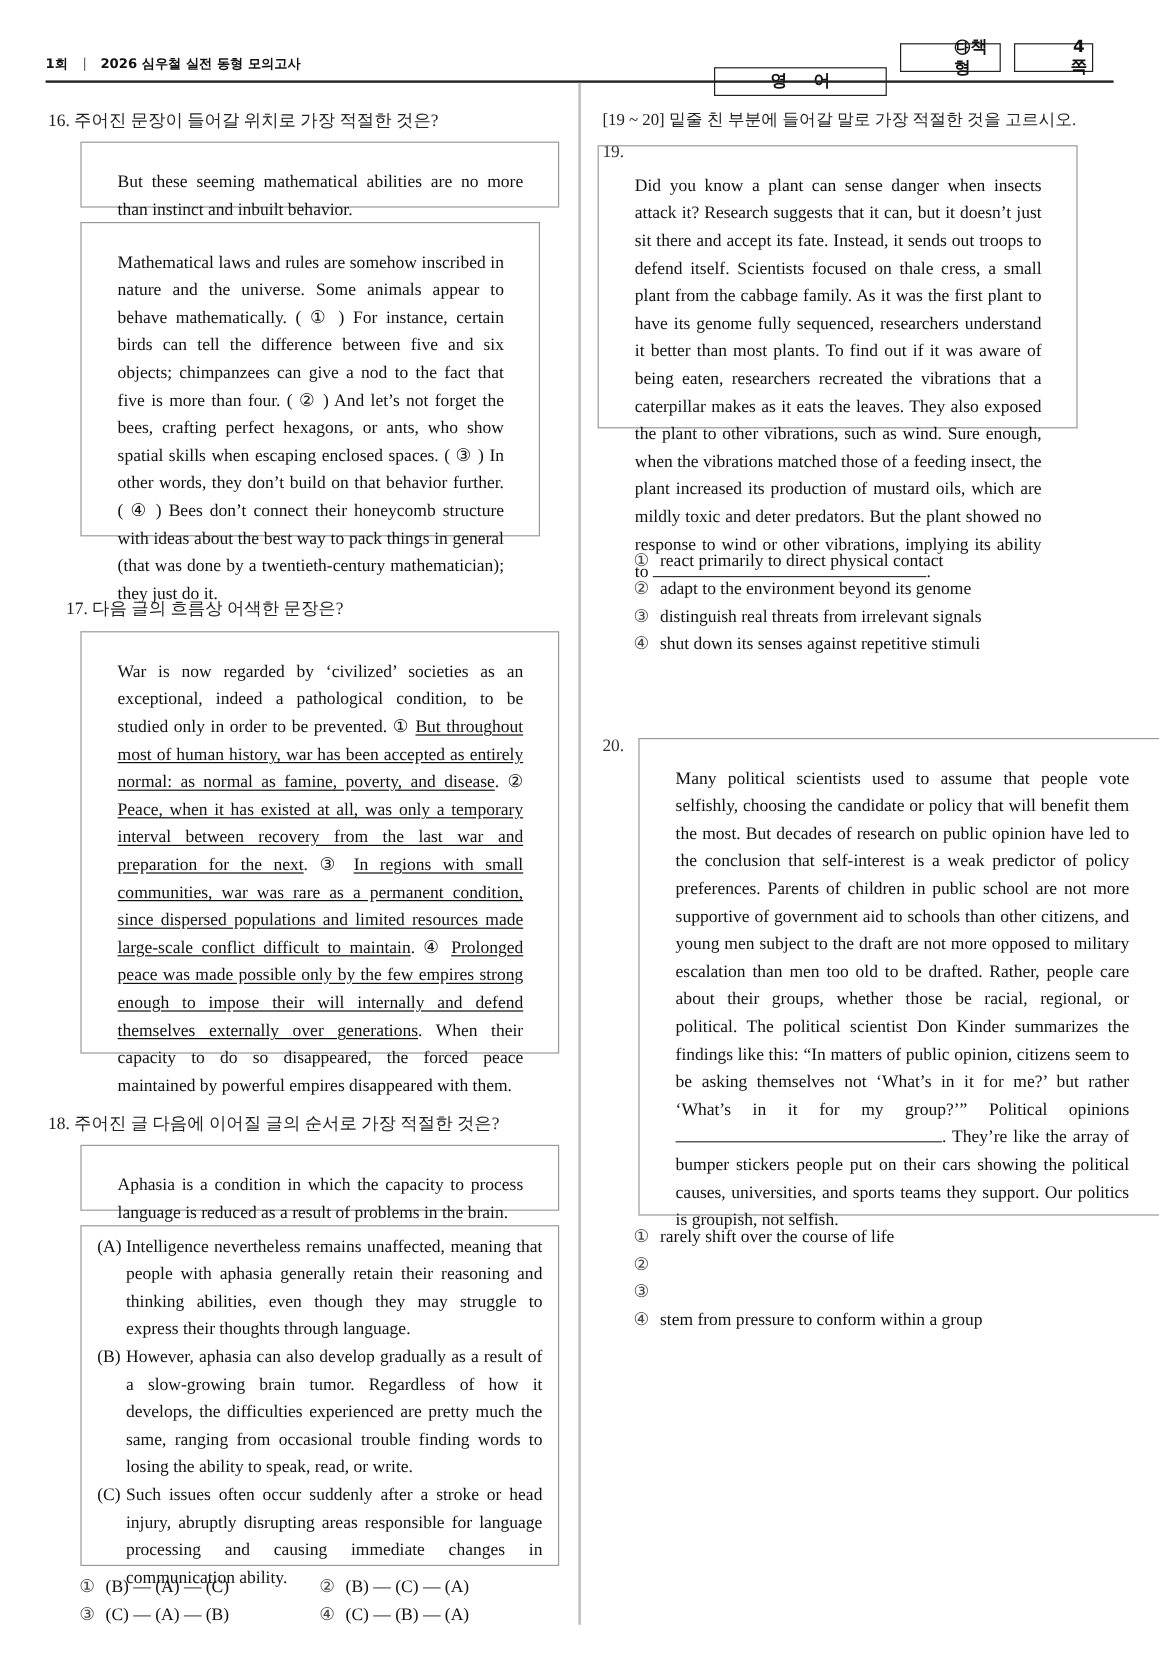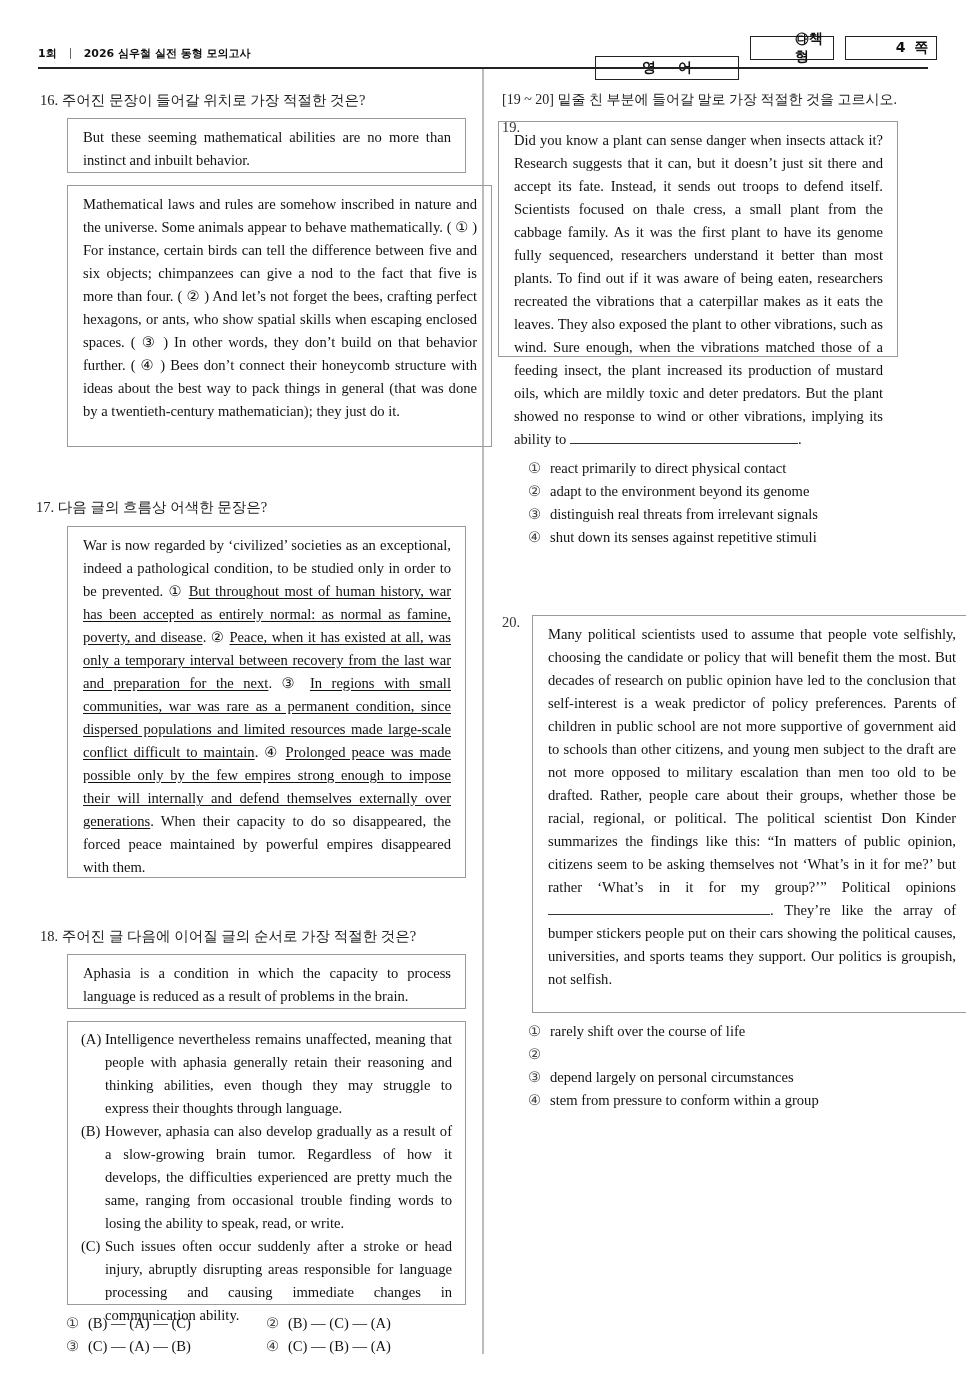--- a/index.html
+++ b/index.html
@@ -4,29 +4,29 @@
 <style>
   * { box-sizing: border-box; margin: 0; padding: 0; }
   html, body { width: 966px; height: 1400px; background: #ffffff; }
   body { position: relative; font-family: "Liberation Serif", "DejaVu Serif", serif; color: #1a1a1a; overflow: hidden; }
 
   .header-left { position: absolute; left: 38px; top: 46px; font-family: "DejaVu Sans", "Liberation Sans", sans-serif; font-size: 11px; font-weight: bold; color: #111; display: flex; align-items: center; }
   .header-left .sep { display: inline-block; width: 1px; height: 11px; background: #666; margin: 0 13px 0 13px; }
   .hbox { position: absolute; top: 36px; height: 24px; border: 1px solid #222; font-family: "DejaVu Sans", "Liberation Sans", sans-serif; font-size: 14px; font-weight: bold; display: flex; align-items: center; justify-content: center; color: #111; padding-left: 44px; }
   .hbox.subject { left: 595px; width: 144px; letter-spacing: 22px; padding-left: 22px; margin-top: 20px; }
   .hbox.type { left: 750px; width: 84px; }
-  .hbox.page { left: 845px; width: 92px; letter-spacing: 2px; text-align: center; }
+  .hbox.page { left: 845px; width: 66px; letter-spacing: 2px; text-align: center; }
   .header-rule { position: absolute; left: 38px; top: 67px; width: 890px; height: 2px; background: #222; }
   .col-divider { position: absolute; left: 482px; top: 69px; width: 2px; height: 1285px; background: #bbb; }
 
   .qtitle { position: absolute; font-size: 14.5px; color: #222; white-space: nowrap; }
   .qnum { position: absolute; font-size: 14.5px; color: #333; }
 
   .box { position: absolute; border: 1.5px solid #9a9a9a; padding: 6px 13px 5px 14px; font-size: 14.6px; line-height: 23px; text-align: justify; color: #111; }
-  .box p { margin: 1px; }
+  .box p { margin: 16px; }
   .u { text-decoration: underline; text-underline-offset: 2px; }
   .blank { display: inline-block; border-bottom: 1px solid #333; height: 14px; vertical-align: baseline; }
   .item { display: flex; }
   .item .lbl { flex: 0 0 24px; }
   .item .txt { flex: 1; text-align: justify; }
 
   .options { position: absolute; font-size: 14.6px; line-height: 23px; color: #111; }
   .options .opt { display: flex; white-space: nowrap; }
   .options .opt .mark { width: 22px; color: #444; }
   .grid-opts { position: absolute; font-size: 14.6px; line-height: 23px; color: #111; display: grid; grid-template-columns: 200px 200px; }
@@ -44,25 +44,25 @@
 <div class="hbox subject">영어</div>
 <div class="hbox type">㉰책형</div>
 <div class="hbox page">4 쪽</div>
 <div class="header-rule"></div>
 <div class="col-divider"></div>
 
 <div class="qtitle" style="left:40px; top:91px;">16. 주어진 문장이 들어갈 위치로 가장 적절한 것은?</div>
 <div class="box" style="left:67px; top:118px; width:399px; height:55px;">
   <p>But these seeming mathematical abilities are no more than instinct and inbuilt behavior.</p>
 </div>
-<div class="box" style="left:67px; top:185px; width:425px; height:262px;font-family:Liberation Serif, serif;">
+<div class="box" style="left:67px; top:185px; width:383px; height:262px;font-family:Liberation Serif, serif;">
   <p>Mathematical laws and rules are somehow inscribed in nature and the universe. Some animals appear to behave mathematically. ( ① ) For instance, certain birds can tell the difference between five and six objects; chimpanzees can give a nod to the fact that five is more than four. ( ② ) And let’s not forget the bees, crafting perfect hexagons, or ants, who show spatial skills when escaping enclosed spaces. ( ③ ) In other words, they don’t build on that behavior further. ( ④ ) Bees don’t connect their honeycomb structure with ideas about the best way to pack things in general (that was done by a twentieth-century mathematician); they just do it.</p>
 </div>
 
-<div class="qtitle" style="left:36px; top:498px;">17. 다음 글의 흐름상 어색한 문장은?</div>
+<div class="qtitle" style="left:55px; top:498px;">17. 다음 글의 흐름상 어색한 문장은?</div>
 <div class="box" style="left:67px; top:526px; width:399px; height:352px;">
   <p><span>War is now regarded by ‘civilized’ societies as an exceptional, indeed a pathological condition, to be studied only in order to be prevented. </span><span>①</span> <span class="u">But throughout most of human history, war has been accepted as entirely normal: as normal as famine, poverty, and disease</span>. <span>②</span> <span class="u">Peace, when it has existed at all, was only a temporary interval between recovery from the last war and preparation for the next</span>. <span>③</span> <span class="u">In regions with small communities, war was rare as a permanent condition, since dispersed populations and limited resources made large-scale conflict difficult to maintain</span>. <span>④</span> <span class="u">Prolonged peace was made possible only by the few empires strong enough to impose their will internally and defend themselves externally over generations</span><span>. When their capacity to do so disappeared, the forced peace maintained by powerful empires disappeared with them.</span></p>
 </div>
 
 <div class="qtitle" style="left:40px; top:927px;">18. 주어진 글 다음에 이어질 글의 순서로 가장 적절한 것은?</div>
 <div class="box" style="left:67px; top:954px; width:399px; height:55px;">
   <p>Aphasia is a condition in which the capacity to process language is reduced as a result of problems in the brain.</p>
 </div>
 <div class="box" style="left:67px; top:1021px; width:399px; height:284px; padding-left:13px;">
   <div class="item">
@@ -129,19 +129,18 @@
 <div class="options" style="left:528px; top:1020px;">
   <div class="opt">
       <span class="mark">①</span>
       <span>rarely shift over the course of life</span>
     </div>
   <div class="opt">
       <span class="mark">②</span>
     </div>
   <div class="opt">
       <span class="mark">③</span>
-      <span>depend largely on personal circumstances</span>
     </div>
   <div class="opt">
       <span class="mark">④</span>
       <span>stem from pressure to conform within a group</span>
     </div>
 </div>
 
 </body></html>

